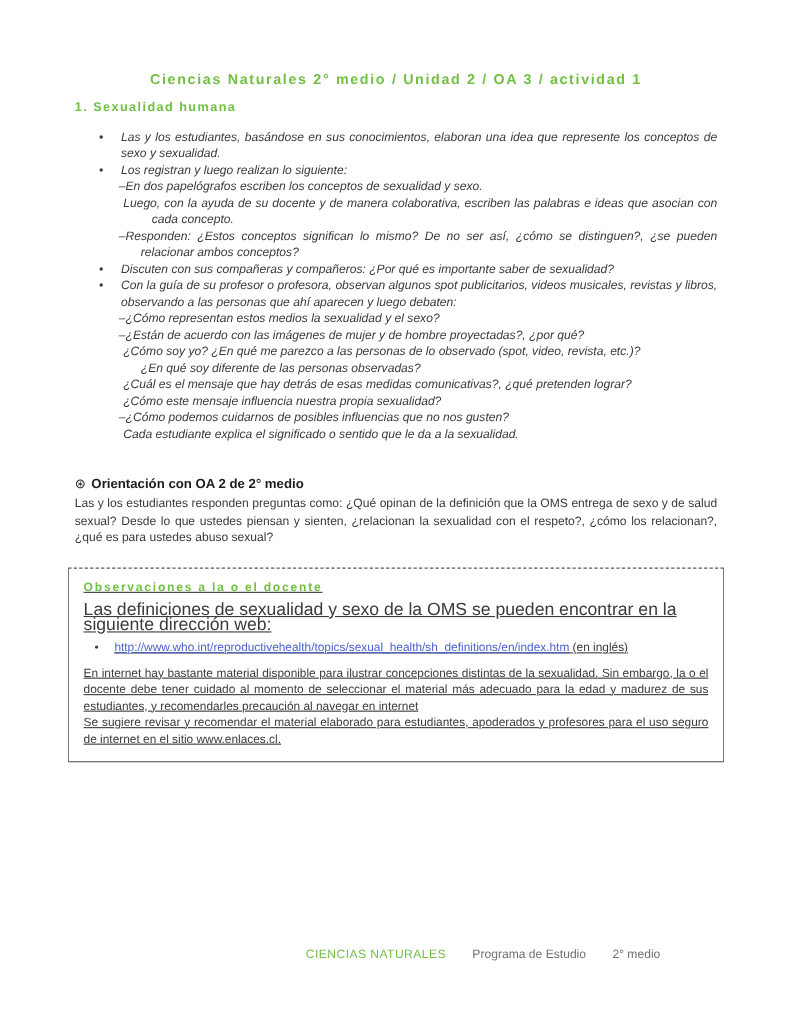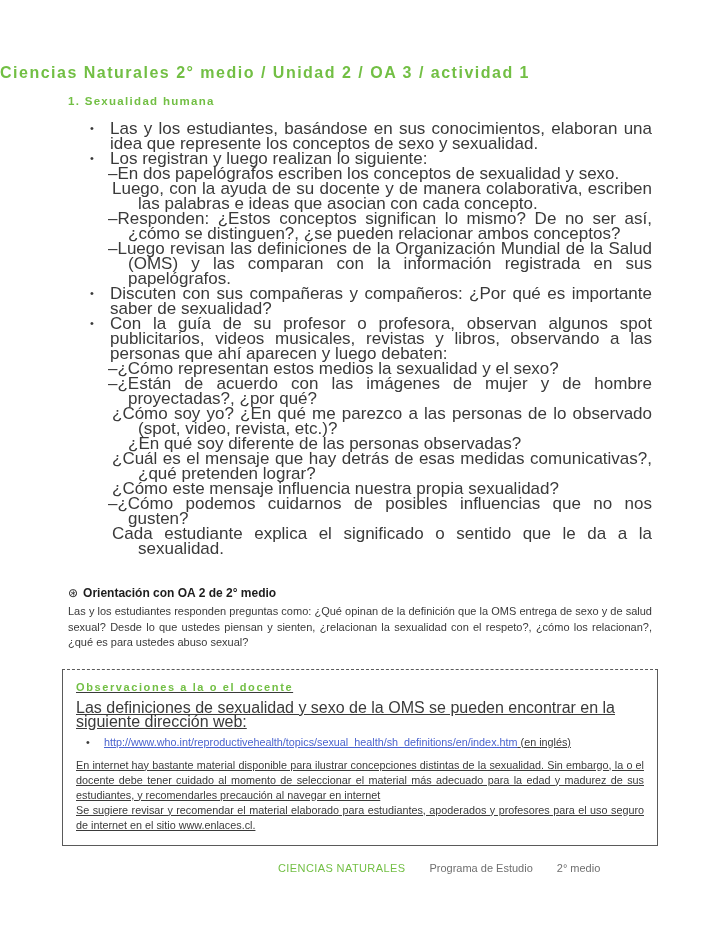--- a/index.html
+++ b/index.html
@@ -12,39 +12,40 @@
   body{
     width:720px;height:932px;overflow:hidden;position:relative;
     font-family:"Liberation Sans","DejaVu Sans",sans-serif;
     color:var(--ink);
     -webkit-font-smoothing:antialiased;
   }
   .page{width:720px;height:932px;position:relative;background:#fff;}
 
   .doc-title{
     margin-top:64px;
-    text-align:left;
+    text-align:center;
     color:var(--green);
-    font-size:16px;
+    font-size:13px;
     font-weight:bold;
     letter-spacing:1.5px;
   }
   .section-heading{
     margin:13px 0 0 68px;
     color:var(--green);
     font-size:11.5px;
     font-weight:bold;
     letter-spacing:1.3px;
   }
 
   .activity-list{
     margin:14px 68px 0 68px;
-    font-size:17px;
+    font-size:11px;
     line-height:15px;
     text-align:justify;
+    font-style:italic;
   }
   .activity-list .item{position:relative;}
   .item.li-bullet{padding-left:42px;}
   .item.li-bullet::before{
     content:"•";
     position:absolute;left:22px;top:0;
     font-size:11px;color:var(--ink);
   }
   .item.li-dash{padding-left:60px;text-indent:-20px;}
   .item.li-sub{padding-left:70px;text-indent:-26px;}
@@ -128,21 +129,20 @@
       <div class="item li-bullet">Las y los estudiantes, basándose en sus conocimientos, elaboran una idea que represente los conceptos de sexo y sexualidad.</div>
 
       <div class="item li-bullet">Los registran y luego realizan lo siguiente:</div>
 
       <div class="item li-dash">–En dos papelógrafos escriben los conceptos de sexualidad y sexo.</div>
 
       <div class="item li-sub">Luego, con la ayuda de su docente y de manera colaborativa, escriben las palabras e ideas que asocian con cada concepto.</div>
 
       <div class="item li-dash">–Responden: ¿Estos conceptos significan lo mismo? De no ser así, ¿cómo se distinguen?, ¿se pueden relacionar ambos conceptos?</div>
 
-      <div class="item li-dash">–Luego revisan las definiciones de la Organización Mundial de la Salud (OMS) y las comparan con la información registrada en sus papelógrafos.</div>
 
       <div class="item li-bullet">Discuten con sus compañeras y compañeros: ¿Por qué es importante saber de sexualidad?</div>
 
       <div class="item li-bullet">Con la guía de su profesor o profesora, observan algunos spot publicitarios, videos musicales, revistas y libros, observando a las personas que ahí aparecen y luego debaten:</div>
 
       <div class="item li-dash">–¿Cómo representan estos medios la sexualidad y el sexo?</div>
 
 
       <div class="item li-dash">–¿Están de acuerdo con las imágenes de mujer y de hombre proyectadas?, ¿por qué?</div>
 

